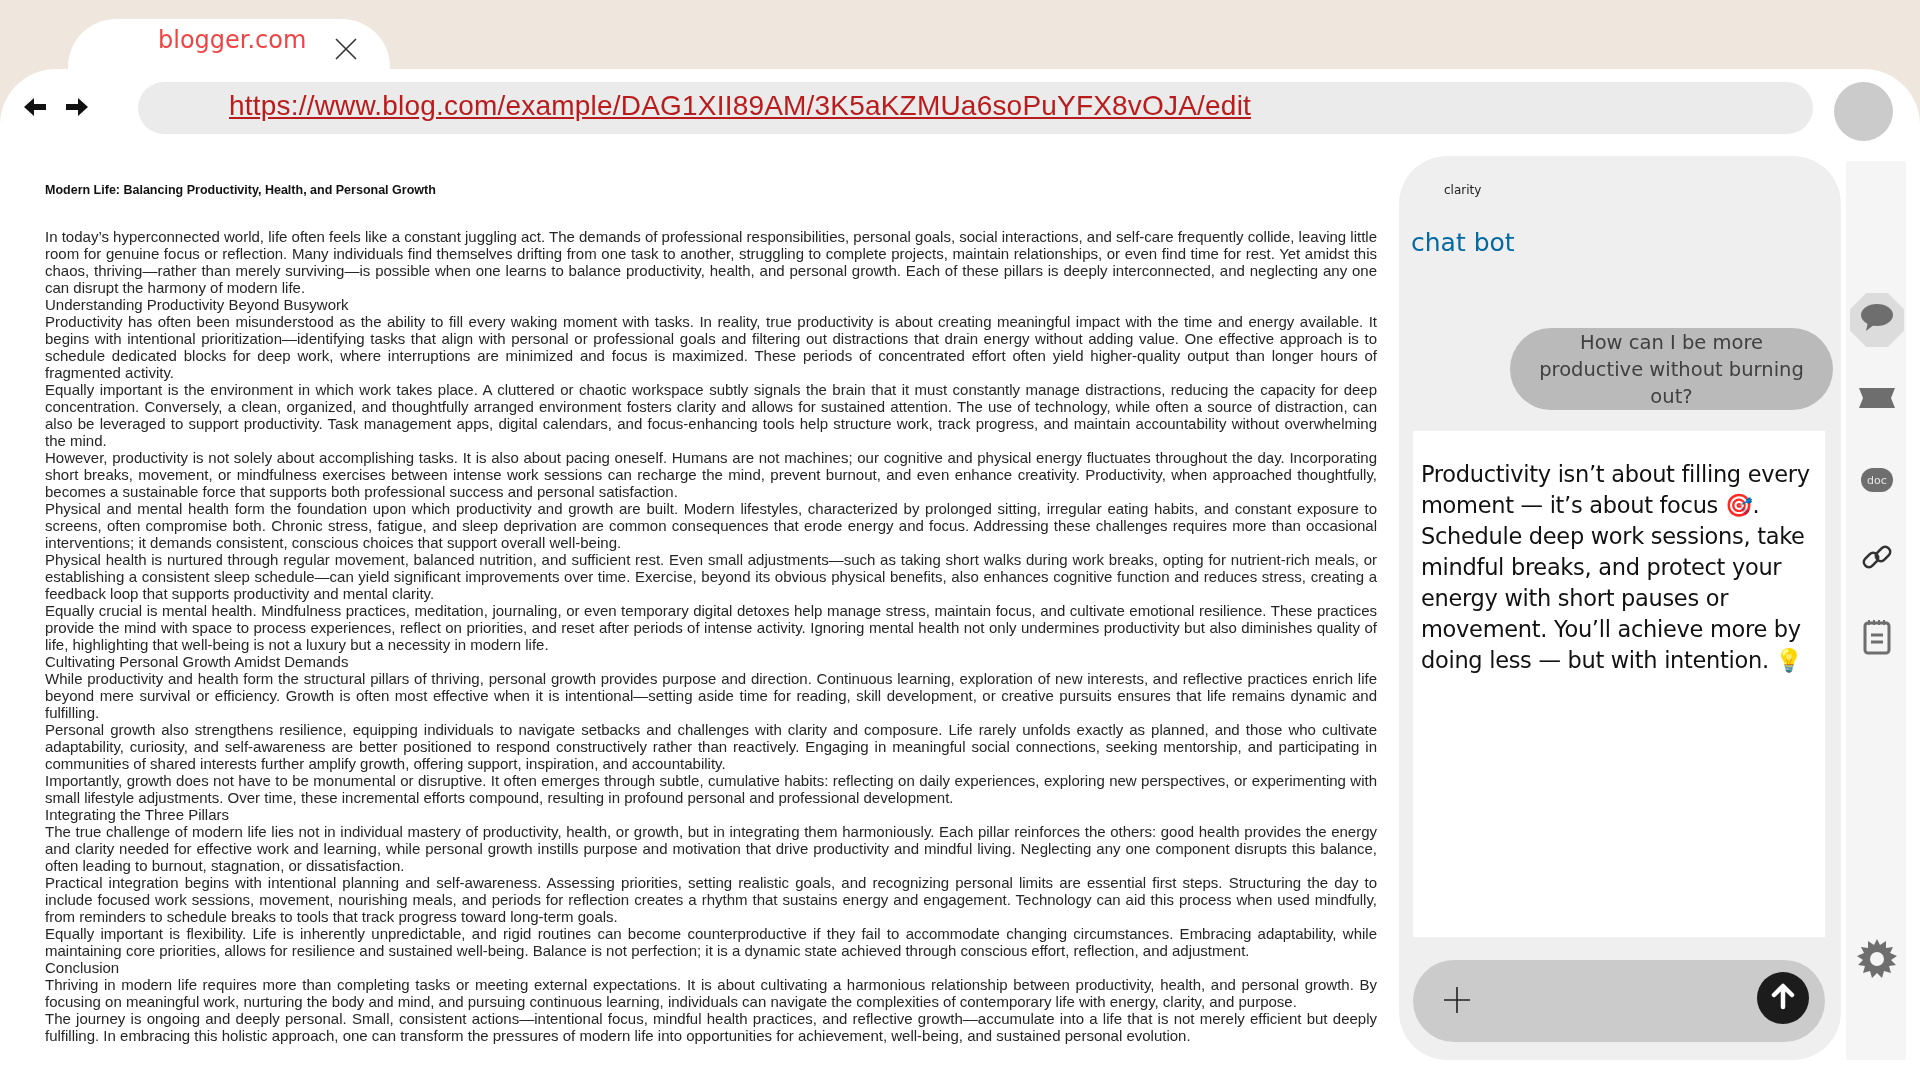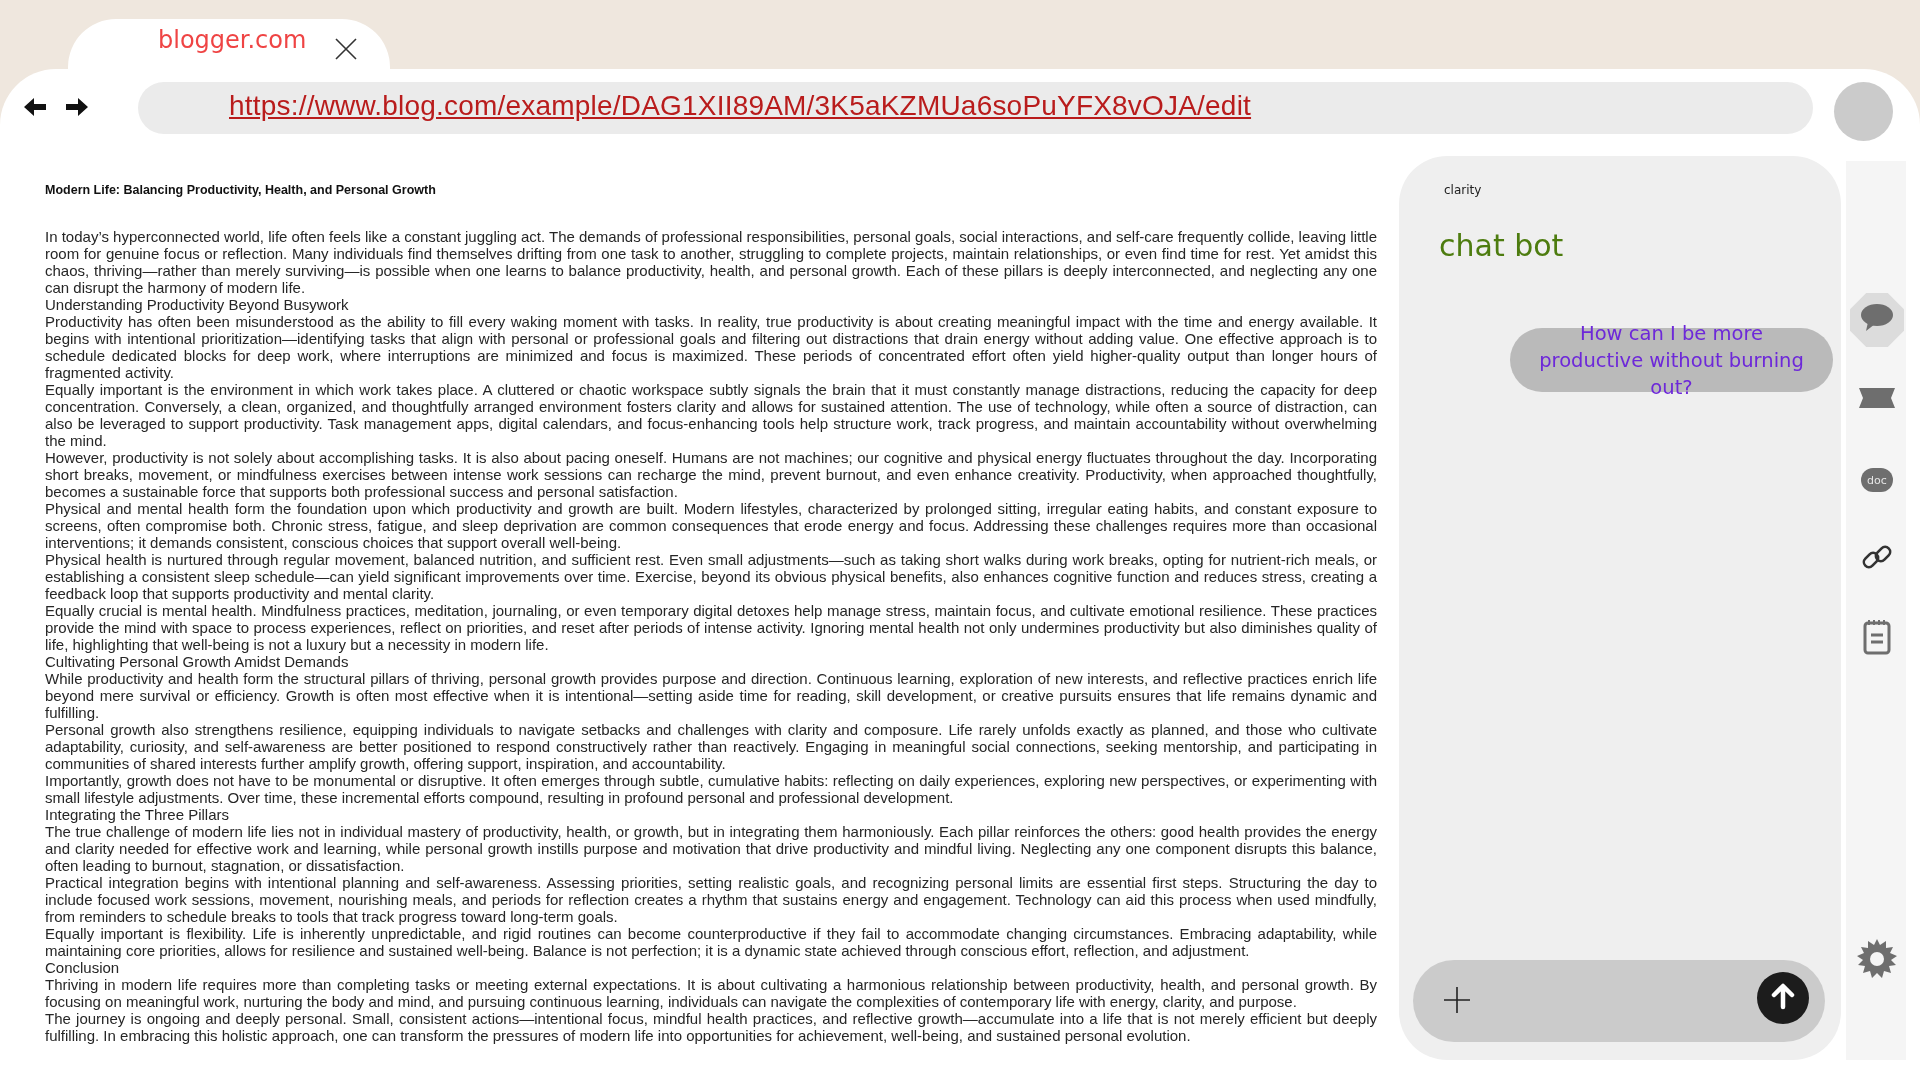--- a/index.html
+++ b/index.html
@@ -25,22 +25,22 @@
   
   .doc { position: absolute; left: 45px; top: 180px; width: 1332px; font-family: "Liberation Sans", sans-serif; color: #222; }
   .doc-title { font-size: 12.5px; font-weight: bold; color: #111; margin-top: 3px; }
   .doc-body { margin-top: 31px; font-size: 15px; line-height: 17px; text-align: justify; color: #262626; }
   .doc-body p { text-align: justify; text-align-last: left; }
   .doc-body .heading { text-align: left; }
 
   
   .chat-panel { position: absolute; left: 1399px; top: 156px; width: 442px; height: 904px; background: #efefef; border-radius: 48px; }
   .chat-brand { position: absolute; left: 45px; top: 27px; font-size: 12px; color: #222; font-family: "DejaVu Sans", sans-serif; }
-  .chat-title { position: absolute; left: 40px; top: 72px; font-size: 30px; color: #4d7c0f; font-family: "DejaVu Sans", sans-serif; }
-  .user-bubble { position: absolute; left: 111px; top: 172px; width: 323px; height: 64px; background: #bababa; border-radius: 41px; display: flex; align-items: center; justify-content: center; text-align: center; font-size: 19.5px; line-height: 27px; color: #6d28d9; font-family: "DejaVu Sans", sans-serif; padding: 0 20px; }
+  .chat-title { position: absolute; left: 12px; top: 72px; font-size: 25px; color: #0369a1; font-family: "DejaVu Sans", sans-serif; }
+  .user-bubble { position: absolute; left: 111px; top: 172px; width: 323px; height: 82px; background: #bababa; border-radius: 41px; display: flex; align-items: center; justify-content: center; text-align: center; font-size: 19.5px; line-height: 27px; color: #404040; font-family: "DejaVu Sans", sans-serif; padding: 0 20px; }
   .bot-response { position: absolute; left: 14px; top: 275px; width: 412px; height: 506px; background: #ffffff; }
   .bot-text { position: absolute; left: 8px; top: 28px; width: 400px; font-size: 22.5px; line-height: 31px; color: #111; font-family: "DejaVu Sans", sans-serif; letter-spacing: -0.3px; }
   .composer { position: absolute; left: 14px; top: 804px; width: 412px; height: 82px; background: #cbcbcb; border-radius: 41px; }
   .composer-input { position: absolute; left: 70px; top: 20px; width: 260px; height: 42px; background: transparent; border: none; outline: none; font-size: 18px; color: #111; }
   .attach-btn { position: absolute; left: 28px; top: 24px; width: 32px; height: 32px; cursor: pointer; }
   .send-btn { position: absolute; left: 344px; top: 12px; width: 52px; height: 52px; border-radius: 50%; background: #1c1c1c; display: flex; align-items: center; justify-content: center; cursor: pointer; }
 
   
   .sidebar { position: absolute; left: 1846px; top: 161px; width: 60px; height: 899px; background: #f5f5f5; }
   .side-item { position: absolute; left: 4px; width: 54px; height: 54px; display: flex; align-items: center; justify-content: center; cursor: pointer; }
@@ -102,20 +102,23 @@
     <p>The journey is ongoing and deeply personal. Small, consistent actions—intentional focus, mindful health practices, and reflective growth—accumulate into a life that is not merely efficient but deeply fulfilling. In embracing this holistic approach, one can transform the pressures of modern life into opportunities for achievement, well-being, and sustained personal evolution.</p>
   </div>
 </div>
 
 <div class="chat-panel">
   <span class="chat-brand">clarity</span>
   <span class="chat-title">chat bot</span>
 
   <div class="user-bubble">How can I be more productive without burning out?</div>
 
+  <div class="bot-response">
+    <div class="bot-text">Productivity isn’t about filling every moment — it’s about focus 🎯.  Schedule deep work sessions, take mindful breaks, and protect your energy with short pauses or movement. You’ll achieve more by doing less — but with intention. 💡</div>
+  </div>
 
   <div class="composer">
     <span class="attach-btn">
       <svg width="32" height="32" viewBox="0 0 32 32">
           <path d="M16 3 V29 M3 16 H29" stroke="#222" stroke-width="1.6" fill="none"></path>
         </svg>
     </span>
     <input class="composer-input" type="text" placeholder="" style="">
     <div class="send-btn">
       <span>

